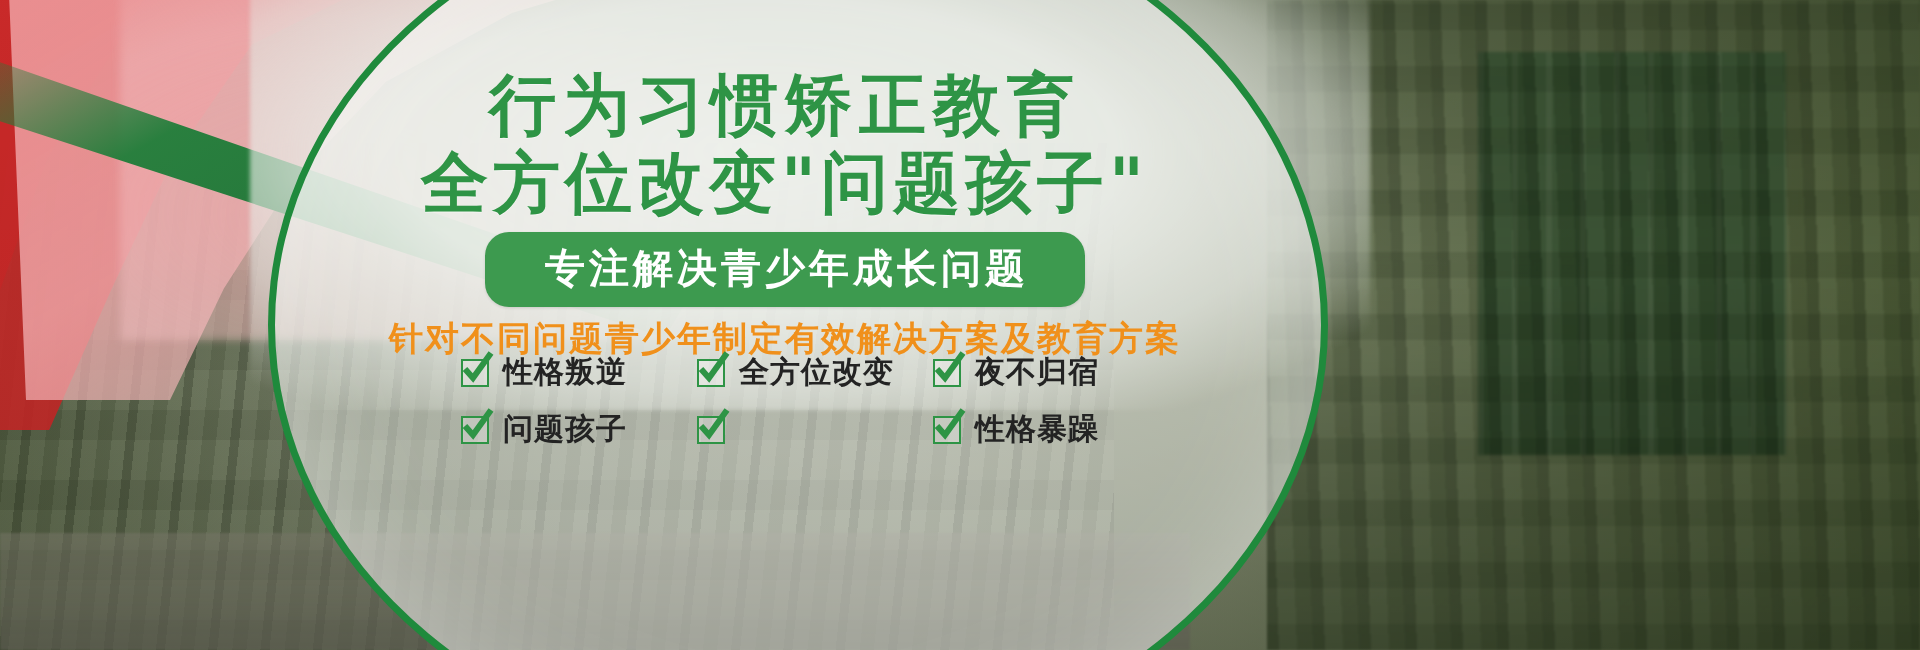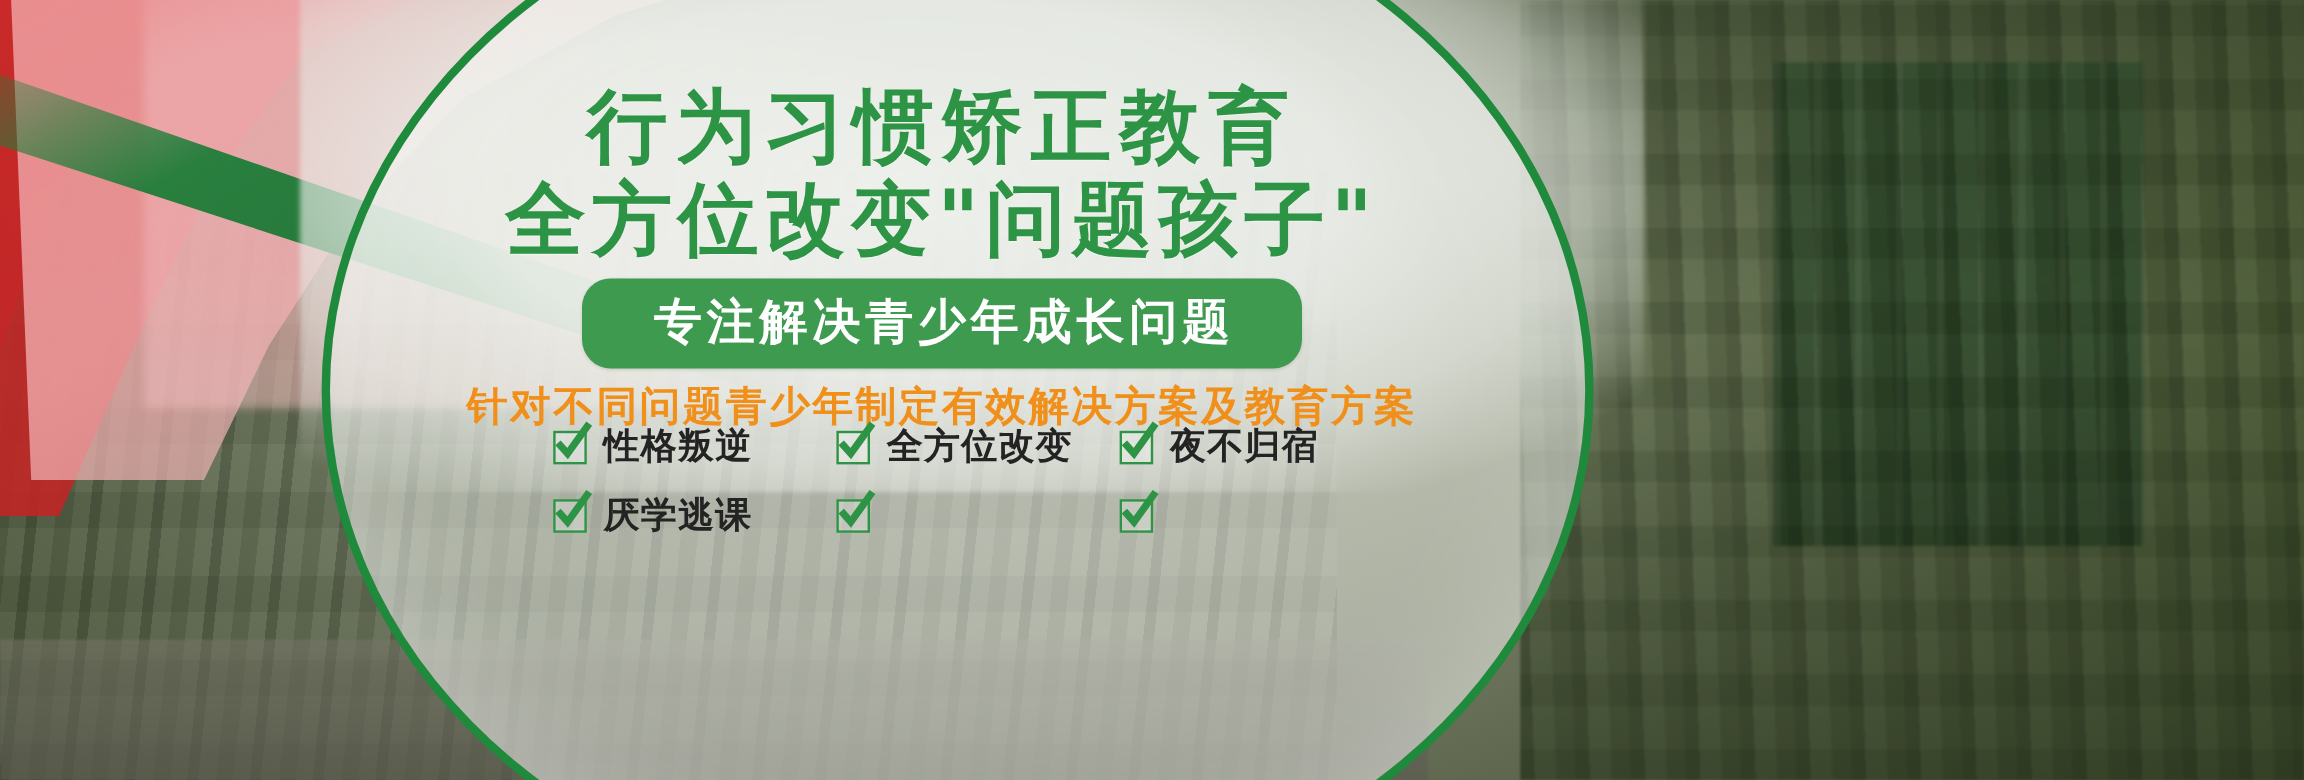--- a/index.html
+++ b/index.html
@@ -339,33 +339,34 @@
         </div>
       </div>
 
       <div class="tag-row">
         <div class="tag">
           <span class="tag-check">
             <svg viewBox="0 0 38 38">
                 <path d="M7 19 L15 28 L33 3" fill="none" stroke="#2e9445" stroke-width="6" stroke-linecap="butt" stroke-linejoin="miter"></path>
               </svg>
           </span>
-          <span class="tag-label">厌学逃课</span>
-        </div>
-        <div class="tag">
-          <span class="tag-check">
-            <svg viewBox="0 0 38 38">
-                <path d="M7 19 L15 28 L33 3" fill="none" stroke="#2e9445" stroke-width="6" stroke-linecap="butt" stroke-linejoin="miter"></path>
-              </svg>
-          </span>
-        </div>
-        <div class="tag">
-          <span class="tag-check">
-            <svg viewBox="0 0 38 38">
-                <path d="M7 19 L15 28 L33 3" fill="none" stroke="#2e9445" stroke-width="6" stroke-linecap="butt" stroke-linejoin="miter"></path>
-              </svg>
-          </span>
+          <span class="tag-label">问题孩子</span>
+        </div>
+        <div class="tag">
+          <span class="tag-check">
+            <svg viewBox="0 0 38 38">
+                <path d="M7 19 L15 28 L33 3" fill="none" stroke="#2e9445" stroke-width="6" stroke-linecap="butt" stroke-linejoin="miter"></path>
+              </svg>
+          </span>
+        </div>
+        <div class="tag">
+          <span class="tag-check">
+            <svg viewBox="0 0 38 38">
+                <path d="M7 19 L15 28 L33 3" fill="none" stroke="#2e9445" stroke-width="6" stroke-linecap="butt" stroke-linejoin="miter"></path>
+              </svg>
+          </span>
+          <span class="tag-label">性格暴躁</span>
         </div>
       </div>
 
     </div>
   </div>
 </div>
 
 </body></html>

